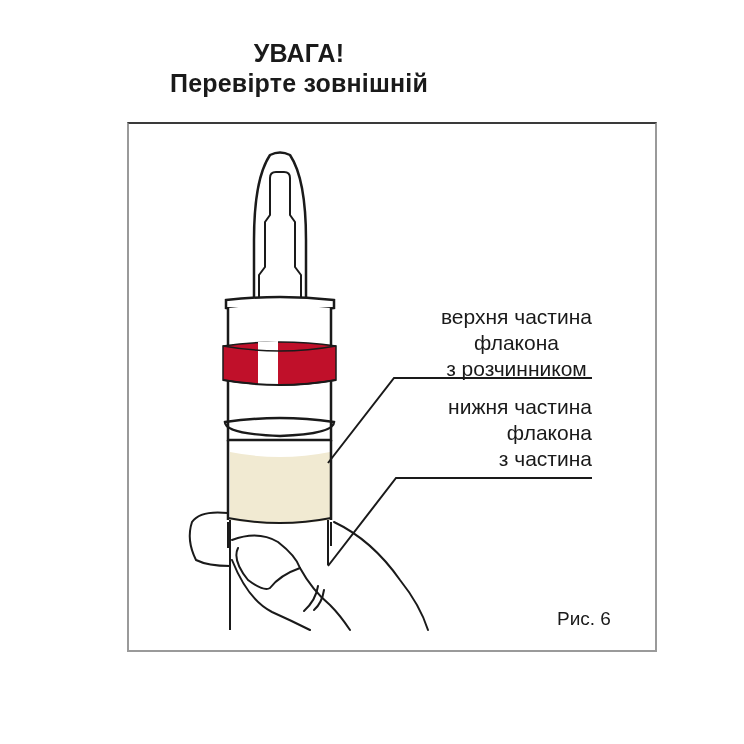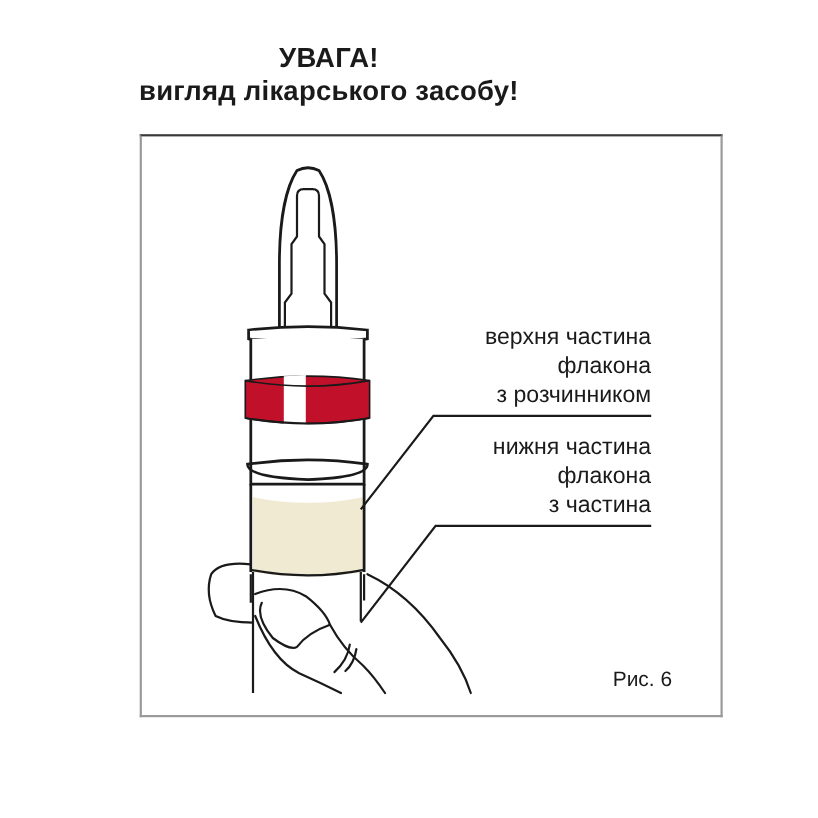--- a/index.html
+++ b/index.html
@@ -9,21 +9,21 @@
   .frame { position:absolute; left:127px; top:122px; width:530px; height:530px; border-top:2px solid #3a3a3a; border-left:2px solid #9a9a9a; border-right:2px solid #9a9a9a; border-bottom:2px solid #9a9a9a; box-sizing:border-box; }
   svg.illus { position:absolute; left:0; top:0; }
   .label { position:absolute; right:152px; text-align:right; font-size:21px; line-height:26px; color:#1a1a1a; }
   .fig { position:absolute; left:557px; top:608px; font-size:19px; color:#1a1a1a; }
 </style>
 </head>
 <body>
 
 <div class="title">
   <div>УВАГА!</div>
-  <div>вигляд лікарського засобу!</div>
+  <div>Перевірте зовнішній</div>
 </div>
 
 <div class="frame"></div>
 
 <svg class="illus" width="744" height="744" viewBox="0 0 744 744">
 
   <g fill="#fff" stroke="#1a1a1a" stroke-width="2.5" stroke-linejoin="round">
     <path d="M254 302 L254 240 C254 200 260 170 270 155 Q280 150 290 155 C300 170 306 200 306 240 L306 302 Z"></path>
     <path d="M259 302 L259 275 L265 267 L265 222 L270 215 L270 178 Q270 172 276 172 L284 172 Q290 172 290 178 L290 215 L295 222 L295 267 L301 275 L301 302" fill="none" stroke-width="2"></path>
   </g>
@@ -57,21 +57,21 @@
     <path d="M318 586 Q316 600 304 611"></path>
     <path d="M324 590 Q322 603 314 610"></path>
   </g>
 
   <g stroke="#1a1a1a" stroke-width="2" fill="none">
     <path d="M592 378 L394 378 L328 463"></path>
     <path d="M592 478 L396 478 L328 566"></path>
   </g>
 </svg>
 
-<div class="label" style="top:294px;">
+<div class="label" style="top:304px;text-align:center;">
   <div>верхня частина</div>
   <div>флакона</div>
   <div>з розчинником</div>
 </div>
 
 <div class="label" style="top:394px;">
   <div>нижня частина</div>
   <div>флакона</div>
   <div>з частина</div>
 </div>

